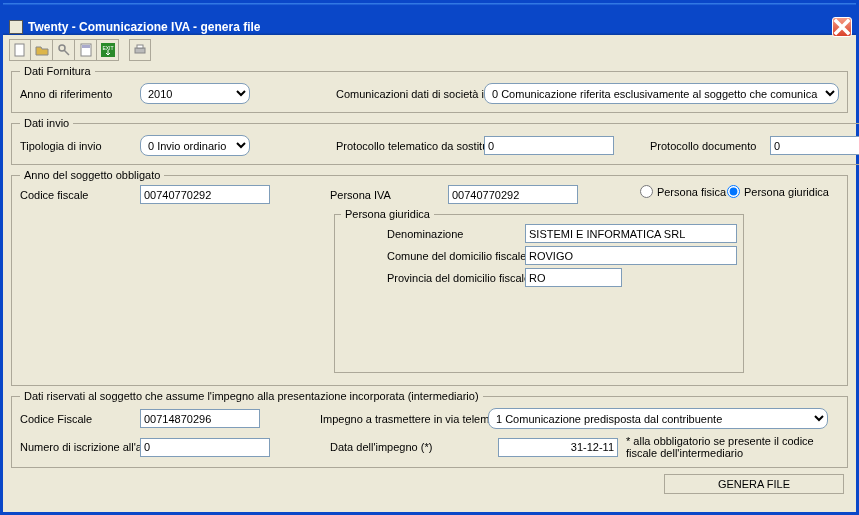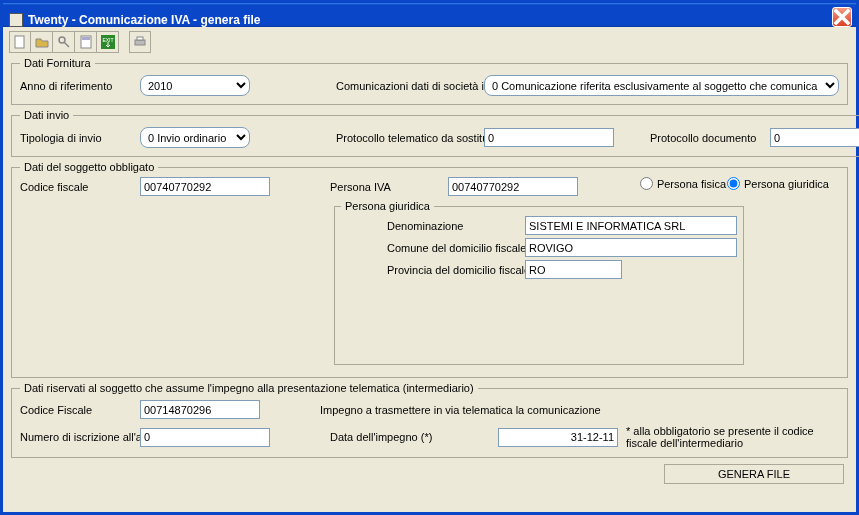--- a/index.html
+++ b/index.html
@@ -15,23 +15,23 @@
   }
   .window {
     background: #ece9d8;
     width: 100%;
     height: 100%;
     border: 1px solid #0a47c8;
   }
   .titlebar {
     background: linear-gradient(to bottom, #3b84ea 0%, #0a47c8 8%, #0a47c8 92%, #083a9f 100%);
     color: #fff;
-    height: 24px;
-    display: flex;
-    align-items: flex-end;
+    height: 32px;
+    display: flex;
+    align-items: center;
     padding: 16px 4px 0 6px;
     font-weight: bold;
     font-size: 12px;
   }
   .titlebar .app-icon {
     width: 14px; height: 14px;
     background: #ece9d8;
     margin-right: 5px;
     border: 1px solid #555;
   }
@@ -245,21 +245,21 @@
         <span style="width:70px"></span>
         <span class="label" style="width:140px">Protocollo telematico da sostituire o annullare</span>
         <input type="text" style="width: 130px;" value="0">
         <span style="width:20px"></span>
         <span class="label" style="width:112px">Protocollo documento</span>
         <input type="text" style="width: 90px;" value="0">
       </div>
     </fieldset>
 
     <fieldset>
-      <legend>Dati del soggetto obbligato</legend>
+      <legend>Anno del soggetto obbligato</legend>
       <div class="sog-row">
         <div class="sog-left">
           <span class="label" style="width:112px">Codice fiscale</span>
           <input type="text" style="width: 130px;" value="00740770292">
         </div>
         <span style="width:44px"></span>
         <div class="sog-mid">
           <span class="label" style="width:110px">Persona IVA</span>
           <input type="text" style="width: 130px;" value="00740770292">
         </div>
@@ -288,26 +288,29 @@
           <input type="text" style="flex: 1 1 0%;" value="ROVIGO">
         </div>
         <div class="pg-row">
           <span class="label">Provincia del domicilio fiscale</span>
           <input type="text" style="width: 97px;" value="RO">
         </div>
       </fieldset>
     </fieldset>
 
     <fieldset>
-      <legend>Dati riservati al soggetto che assume l'impegno alla presentazione telematica (intermediario)</legend>
+      <legend>Dati riservati al soggetto che assume l'impegno alla presentazione incorporata (intermediario)</legend>
       <div class="row">
         <span class="label" style="width:112px">Codice Fiscale</span>
         <input type="text" style="width: 120px;" value="00714870296">
         <span style="width:44px"></span>
         <span class="label" style="width:160px">Impegno a trasmettere in via telematica la comunicazione</span>
+        <select style="width:340px">
+          <option>1 Comunicazione predisposta dal contribuente</option>
+        </select>
       </div>
       <div class="row" style="margin-top:6px">
         <span class="label" style="width:112px">Numero di iscrizione all'albo del C.A.F.</span>
         <input type="text" style="width: 130px;" value="0">
         <span style="width:44px"></span>
         <span class="label" style="width:160px">Data dell'impegno (*)</span>
         <input type="text" class="date-input" style="width: 120px;" value="31-12-11">
         <span class="note">* alla obbligatorio se presente il codice fiscale dell'intermediario</span>
       </div>
     </fieldset>

